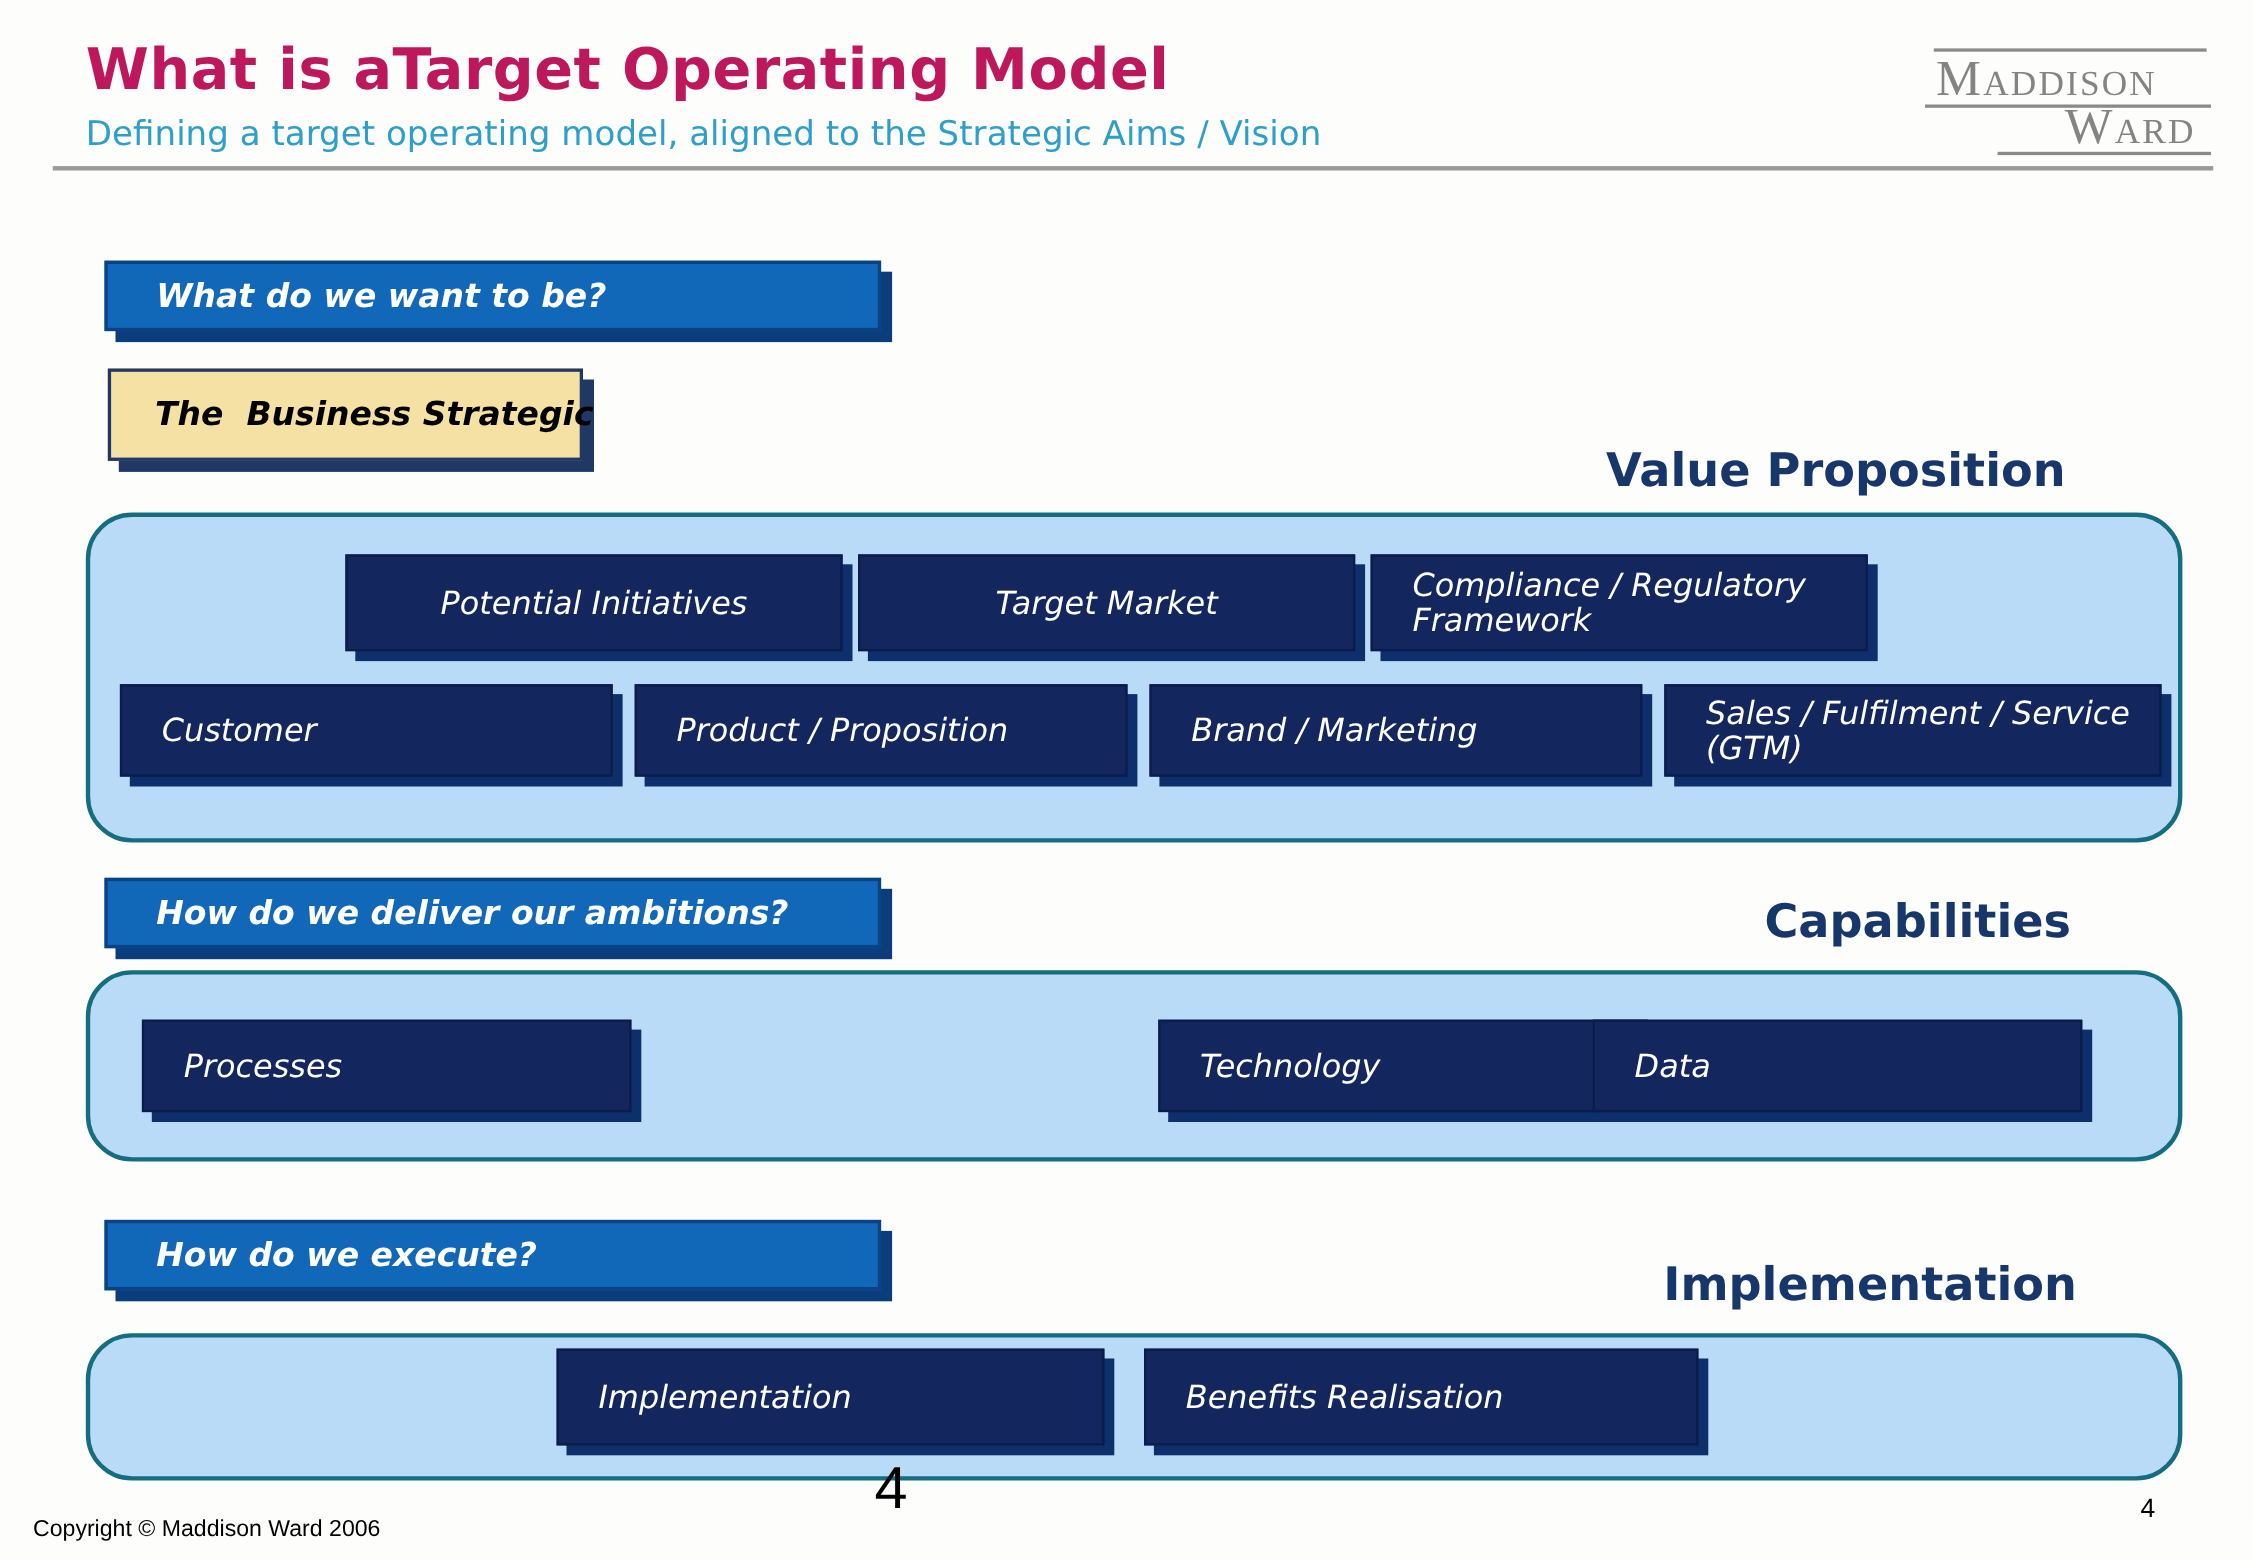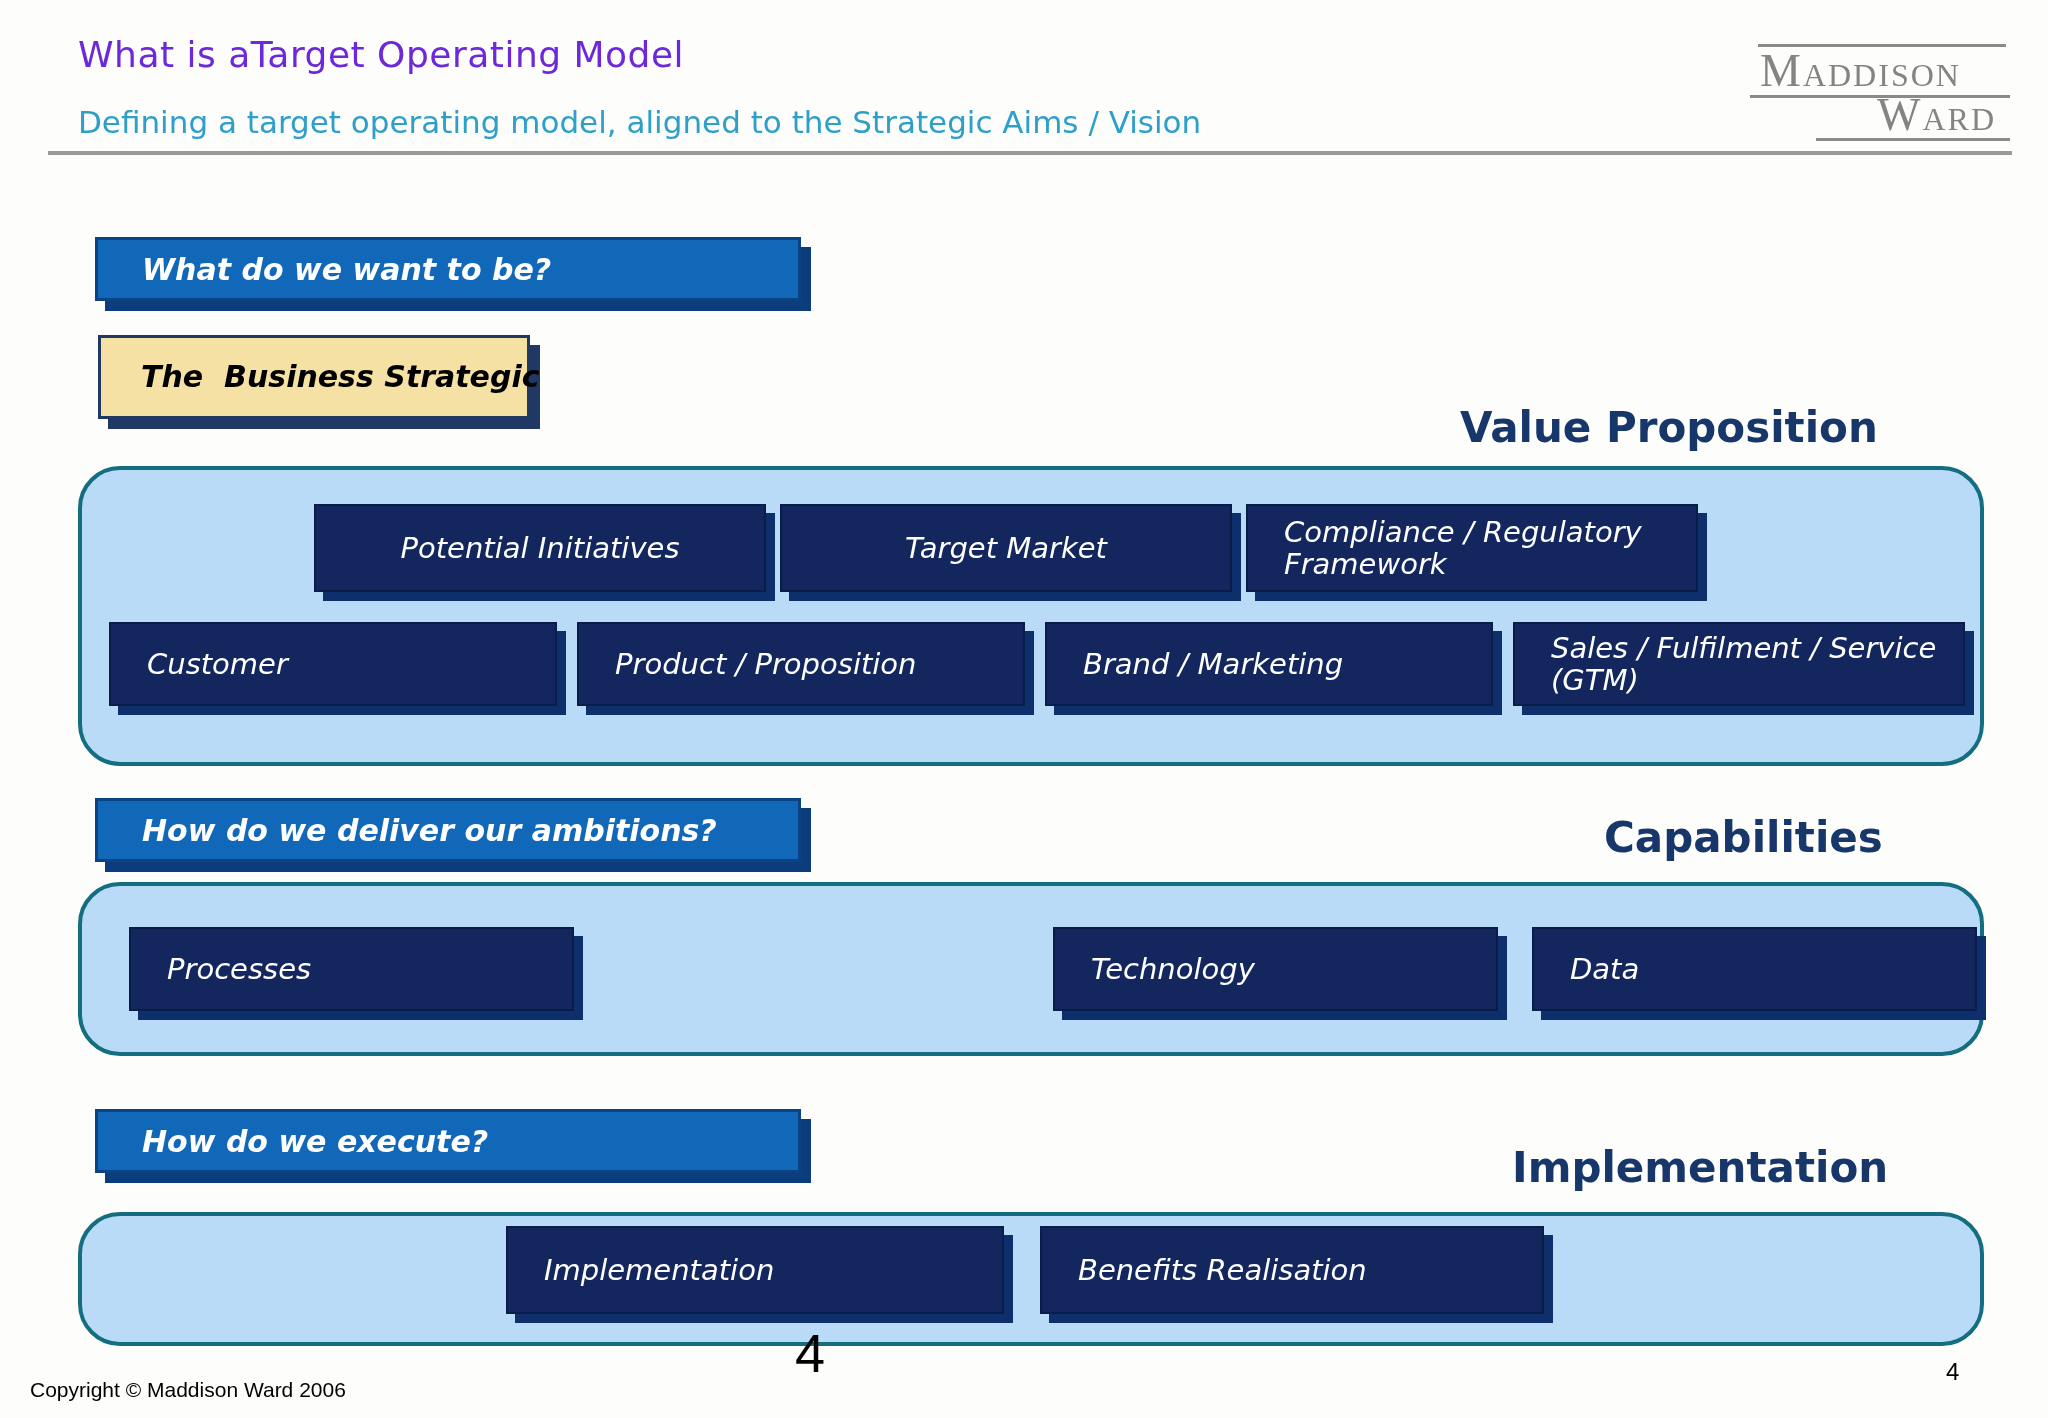--- a/index.html
+++ b/index.html
@@ -9,22 +9,22 @@
     position: relative;
     width: 2048px;
     height: 1418px;
     background: #fdfdfc;
     overflow: hidden;
   }
 
   
   .page-title {
     position: absolute; left: 78px; top: 34px;
-    font-size: 36px; font-weight: normal; letter-spacing: 0.5px;
-    color: #6d28d9;
+    font-size: 52px; font-weight: bold; letter-spacing: 0.5px;
+    color: #be185d;
     font-family: "DejaVu Sans", sans-serif;
   }
   .page-subtitle {
     position: absolute; left: 78px; top: 104px;
     font-size: 31px; color: #2e9fc9;
     font-family: "DejaVu Sans", sans-serif;
   }
   .header-divider {
     position: absolute; left: 48px; top: 151px;
     width: 1964px; height: 4px; background: #9a9a9a;
@@ -107,21 +107,21 @@
   .b-tm  { left: 698px;  top: 34px;  width: 452px; height: 88px; }
   .b-cr  { left: 1164px; top: 34px;  width: 452px; height: 88px; }
   .b-cu  { left: 27px;   top: 152px; width: 448px; height: 84px; }
   .b-pp  { left: 495px;  top: 152px; width: 448px; height: 84px; }
   .b-bm  { left: 963px;  top: 152px; width: 448px; height: 84px; }
   .b-sf  { left: 1431px; top: 152px; width: 452px; height: 84px; }
   
   .b-pr  { left: 47px;   top: 41px;  width: 445px; height: 84px; }
   .b-pe  { left: 509px;  top: 41px;  width: 445px; height: 84px; }
   .b-te  { left: 971px;  top: 41px;  width: 445px; height: 84px; }
-  .b-da  { left: 1450px; top: 41px;  width: 445px; height: 84px; }
+  .b-da  { left: 1366px; top: 41px;  width: 445px; height: 84px; }
   
   .b-im  { left: 424px;  top: 10px;  width: 498px; height: 88px; }
   .b-br  { left: 958px;  top: 10px;  width: 504px; height: 88px; }
 
   
   .copyright {
     position: absolute; left: 30px; top: 1378px;
     font-size: 21px; color: #000000;
   }
   .page-num-large {

